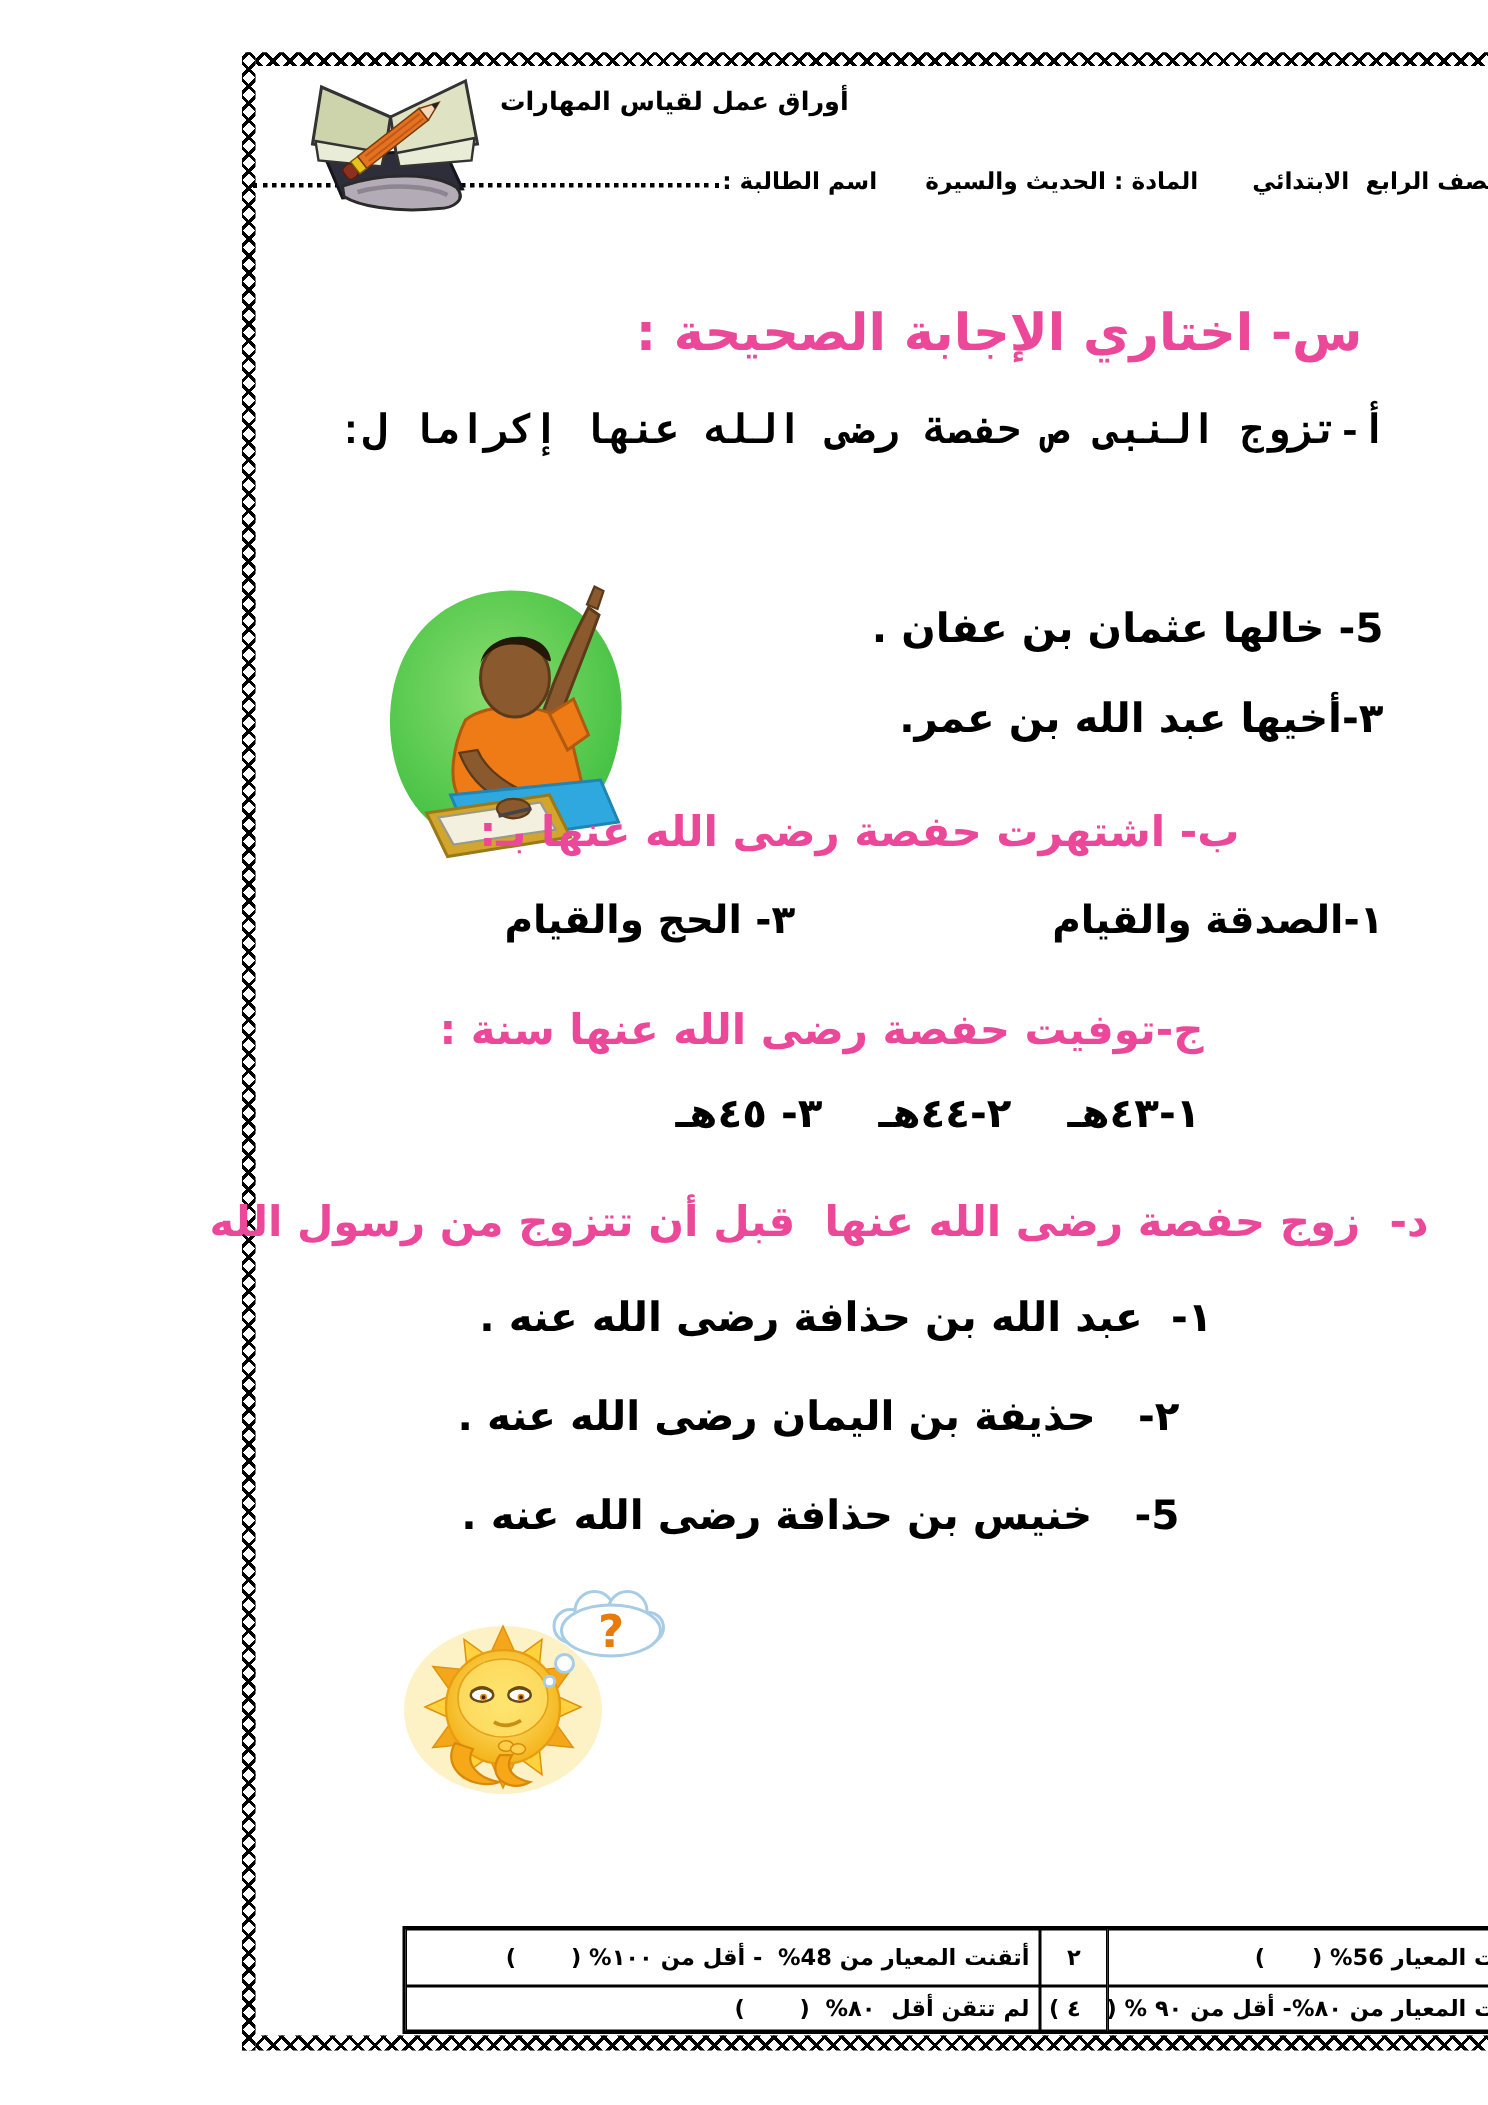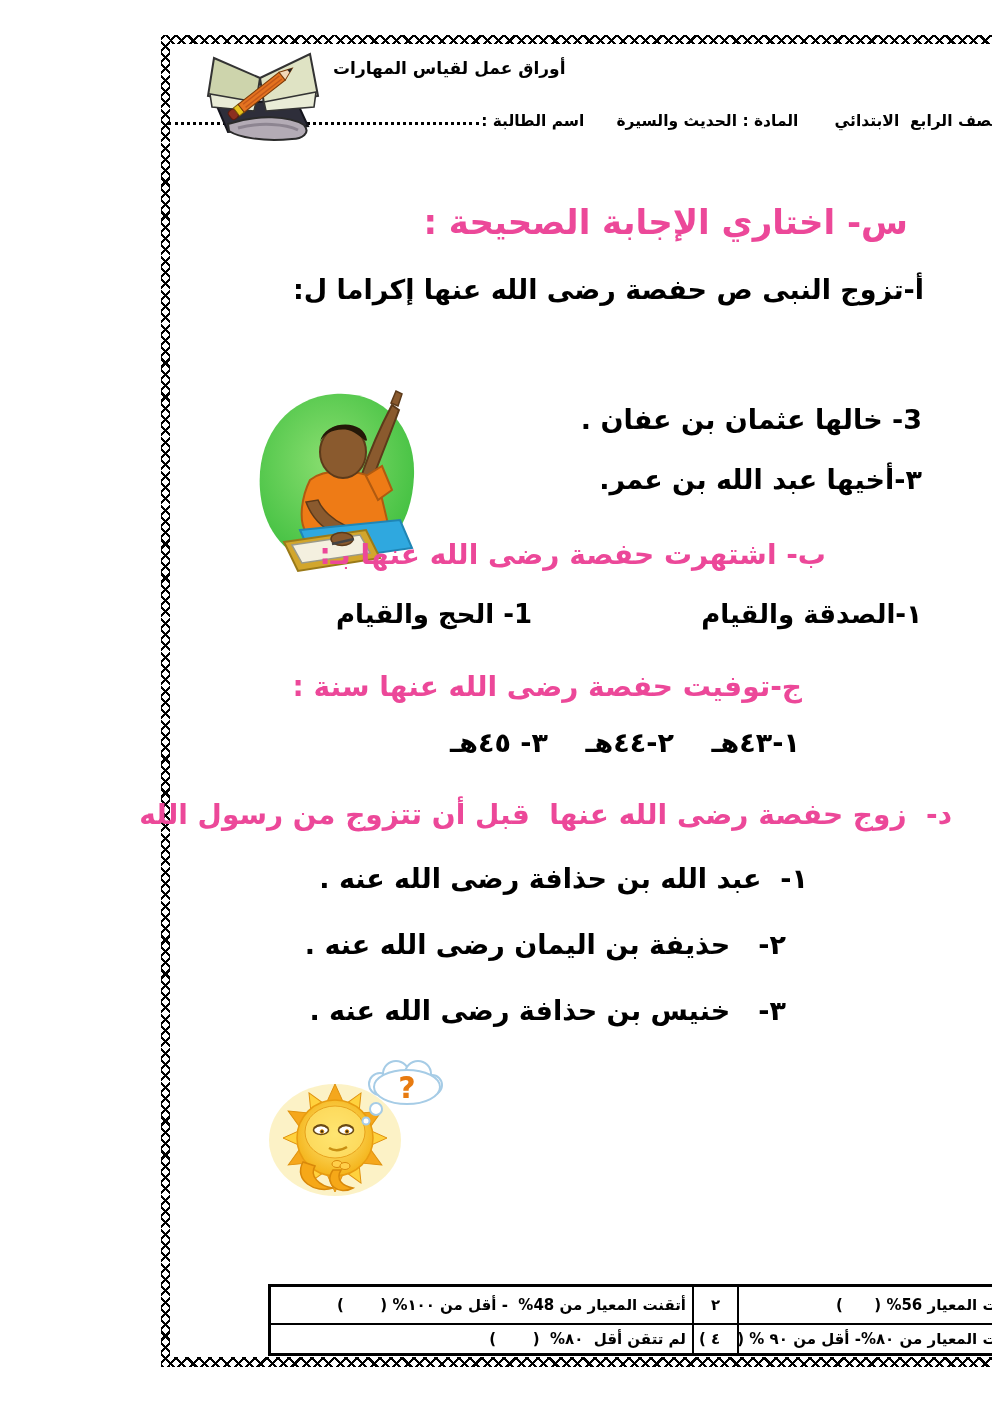--- a/index.html
+++ b/index.html
@@ -18,21 +18,21 @@
   .title{position:absolute;left:205px;top:58px;font-size:17px;font-weight:bold;white-space:pre;}
   .meta{position:absolute;left:40px;top:94px;width:902px;height:36px;display:flex;
         direction:rtl;align-items:flex-end;font-size:15.5px;font-weight:bold;z-index:1;white-space:pre;}
   .meta .m1{margin-left:36px;}
   .meta .m2{margin-left:32px;}
   .dots{flex:1;border-bottom:3px dotted #000;margin-bottom:5px;margin-right:2px;}
 
   .txt{position:absolute;direction:rtl;white-space:pre;font-weight:bold;line-height:1.3;}
   .red{color:#ec4899;}
   .q-s{top:200px;right:84px;font-size:34px;}
-  .q-a{top:272px;right:68px;font-size:27px;}
+  .q-a{top:272px;right:68px;font-size:27px;font-family:Liberation Mono, monospace;}
   .opt{font-size:27px;}
   .opt-a1{top:341px;right:70px;}
   .opt-a2{top:402px;right:70px;}
   .opt-a3{top:462px;right:70px;}
   .boy{position:absolute;left:112px;top:372px;width:188px;height:218px;}
   .q-b{top:537px;right:166px;font-size:28px;}
   .row-b{top:599px;right:70px;left:208px;position:absolute;display:flex;direction:rtl;
          justify-content:space-between;font-size:26px;font-weight:bold;white-space:pre;}
   .q-c{top:669px;right:190px;font-size:28px;}
   .row-c{top:727px;right:192px;left:322px;position:absolute;display:flex;direction:rtl;
@@ -84,21 +84,21 @@
   <div class="meta">
     <span class="m1">الصف :  الصف الرابع  الابتدائي</span>
     <span class="m2">المادة : الحديث والسيرة</span>
     <span>اسم الطالبة :</span>
     <div class="dots"></div>
   </div>
 
   <div class="txt red q-s">س- اختاري الإجابة الصحيحة :</div>
 
   <div class="txt q-a">أ-تزوج النبى ص حفصة رضى الله عنها إكراما ل:</div>
-  <div class="txt opt opt-a2">3- خالها عثمان بن عفان .</div>
+  <div class="txt opt opt-a2">5- خالها عثمان بن عفان .</div>
   <div class="txt opt opt-a3">٣-أخيها عبد الله بن عمر.</div>
 
   <svg class="boy" viewBox="0 0 188 218">
     <defs>
       <radialGradient id="gblob" cx="45%" cy="40%" r="65%">
         <stop offset="0%" stop-color="#8ade70"></stop>
           <stop offset="100%" stop-color="#3fbf3f"></stop>
       </radialGradient>
       <radialGradient id="gsunb" cx="50%" cy="45%" r="60%">
         <stop offset="0%" stop-color="#ffec82"></stop>
@@ -116,34 +116,34 @@
     <path d="M60,158 L160,148 L172,176 L74,190 Z" fill="#2fa8df" stroke="#1f85b5" stroke-width="2"></path>
     <path d="M44,170 L126,158 L140,186 L58,199 Z" fill="#d2a62c" stroke="#9a7a18" stroke-width="2"></path>
     <path d="M52,173 L120,163 L130,181 L62,191 Z" fill="#f4f0df" stroke="#9a9a8a" stroke-width="1.5"></path>
     <ellipse cx="102" cy="167" rx="11" ry="6.5" fill="#8a5a2e" stroke="#5c3a1a" stroke-width="1.5"></ellipse>
     <line x1="92" y1="172" x2="114" y2="167" stroke="#444" stroke-width="2.5"></line>
   </svg>
 
   <div class="txt red q-b">ب- اشتهرت حفصة رضى الله عنها بـ:</div>
   <div class="row-b">
     <span>١-الصدقة والقيام</span>
-    <span>1- الحج والقيام</span>
+    <span>٣- الحج والقيام</span>
   </div>
 
   <div class="txt red q-c">ج-توفيت حفصة رضى الله عنها سنة :</div>
   <div class="row-c">
     <span>١-٤٣هـ</span>
     <span>٢-٤٤هـ</span>
     <span>٣- ٤٥هـ</span>
   </div>
 
   <div class="txt red q-d">د-  زوج حفصة رضى الله عنها  قبل أن تتزوج من رسول الله ص :</div>
   <div class="txt opt opt-d1">١-  عبد الله بن حذافة رضى الله عنه .</div>
   <div class="txt opt opt-d2">٢-   حذيفة بن اليمان رضى الله عنه .</div>
-  <div class="txt opt opt-d3">٣-   خنيس بن حذافة رضى الله عنه .</div>
+  <div class="txt opt opt-d3">5-   خنيس بن حذافة رضى الله عنه .</div>
 
   <svg class="sun" viewBox="0 0 205 140">
     <ellipse cx="75" cy="80" rx="66" ry="56" fill="#fcf0bc" opacity="0.85"></ellipse>
     <g transform="translate(75,78)" stroke="#e0920e" stroke-width="1">
       <g fill="#f5a71c">
         <polygon points="0,-54 10,-32 -10,-32"></polygon>
         <polygon points="0,-54 10,-32 -10,-32" transform="rotate(60)"></polygon>
         <polygon points="0,-54 10,-32 -10,-32" transform="rotate(120)"></polygon>
         <polygon points="0,-54 10,-32 -10,-32" transform="rotate(180)"></polygon>
         <polygon points="0,-54 10,-32 -10,-32" transform="rotate(240)"></polygon>

